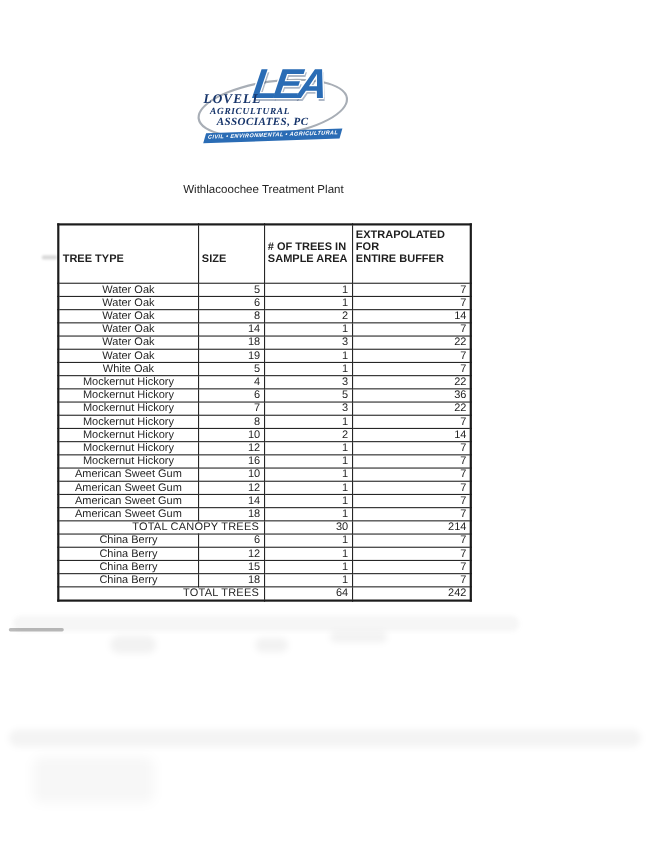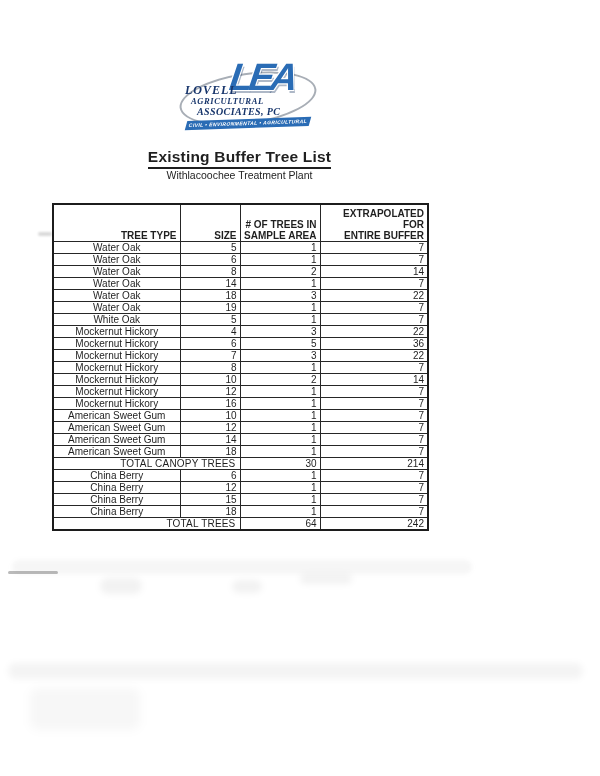--- a/index.html
+++ b/index.html
@@ -35,37 +35,37 @@
     color:#fff;font-size:5px;font-weight:bold;line-height:9px;
     text-align:center;letter-spacing:.4px;white-space:nowrap;overflow:hidden;
   }
 
   
   .title-wrap{position:absolute;left:52px;top:148px;width:375px;text-align:center;}
   .doc-title{
     display:inline-block;font-size:15.5px;font-weight:bold;
     border-bottom:2px solid #1f1f1f;padding-bottom:1px;letter-spacing:.2px;
   }
-  .doc-subtitle{font-size:10.5px;margin-top:0;color:#242424;}
+  .doc-subtitle{font-size:10.5px;margin-top:18px;color:#242424;}
 
   
   .tbl-wrap{position:absolute;left:52px;top:203px;width:375px;}
   table{
     border-collapse:collapse;table-layout:fixed;width:375px;
     border:2px solid #1c1c1c;
   }
   col.c0{width:127px;} col.c1{width:60px;} col.c2{width:80px;} col.c3{width:108px;}
   th,td{
     border:1px solid #262626;
     font-size:10px;line-height:11px;
     padding:0 3px;overflow:hidden;white-space:nowrap;
   }
   th{
-    height:36px;vertical-align:bottom;text-align:right;
-    font-weight:bold;white-space:pre-line;padding-bottom:0;line-height:11px;
+    height:36px;vertical-align:bottom;text-align:left;
+    font-weight:bold;white-space:pre-line;padding-bottom:16px;line-height:11px;
   }
   td{height:11px;}
   .c-type{text-align:center;margin-top:20px;}
   .c-num{text-align:right;}
   .c-label{text-align:right;font-weight:normal;padding-right:4px;letter-spacing:.2px;}
 
   
   .art{position:absolute;pointer-events:none;border-radius:8px;}
   .a1{left:12px;top:560px;width:460px;height:14px;background:rgba(110,110,110,.06);filter:blur(2px);}
   .a2{left:8px;top:571px;width:50px;height:3px;background:rgba(60,60,60,.35);filter:blur(.5px);border-radius:2px;}
@@ -82,21 +82,20 @@
 <div class="logo">
   <div class="swoosh"></div>
   <div class="lea">LEA</div>
   <div class="co-line co1">LOVELL</div>
   <div class="co-line co2">AGRICULTURAL</div>
   <div class="co-line co3">ASSOCIATES, PC</div>
   <div class="banner">CIVIL • ENVIRONMENTAL • AGRICULTURAL</div>
 </div>
 
 <div class="title-wrap">
-  <span class="doc-title">Existing Buffer Tree List</span>
   <div class="doc-subtitle">Withlacoochee Treatment Plant</div>
 </div>
 
 <div class="tbl-wrap">
   <table>
     <colgroup>
         <col class="c0">
         <col class="c1">
         <col class="c2">
         <col class="c3">

